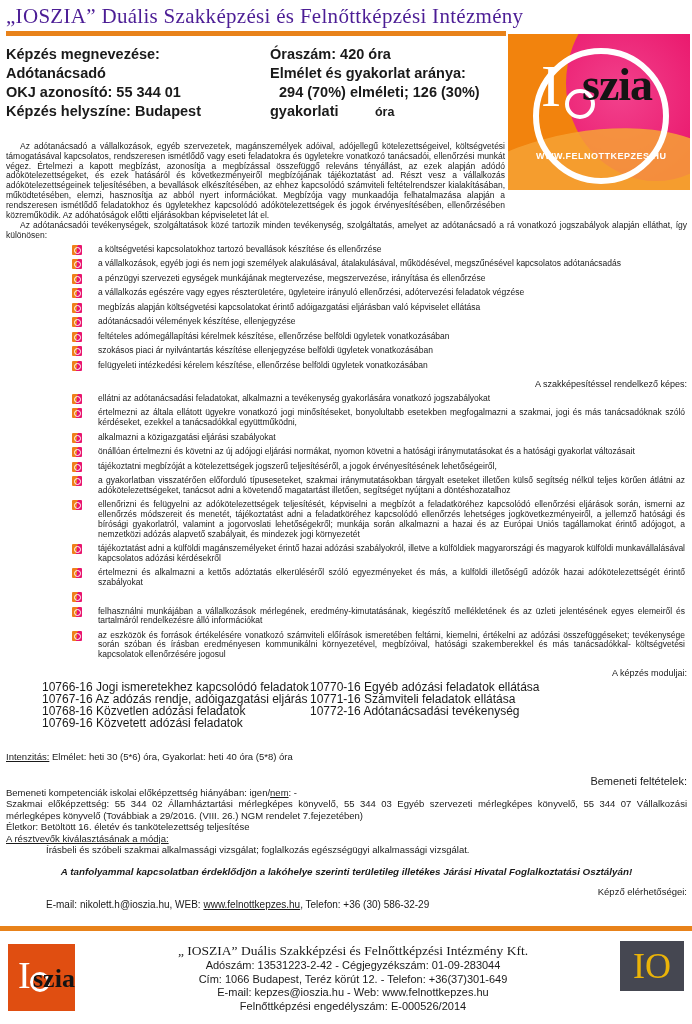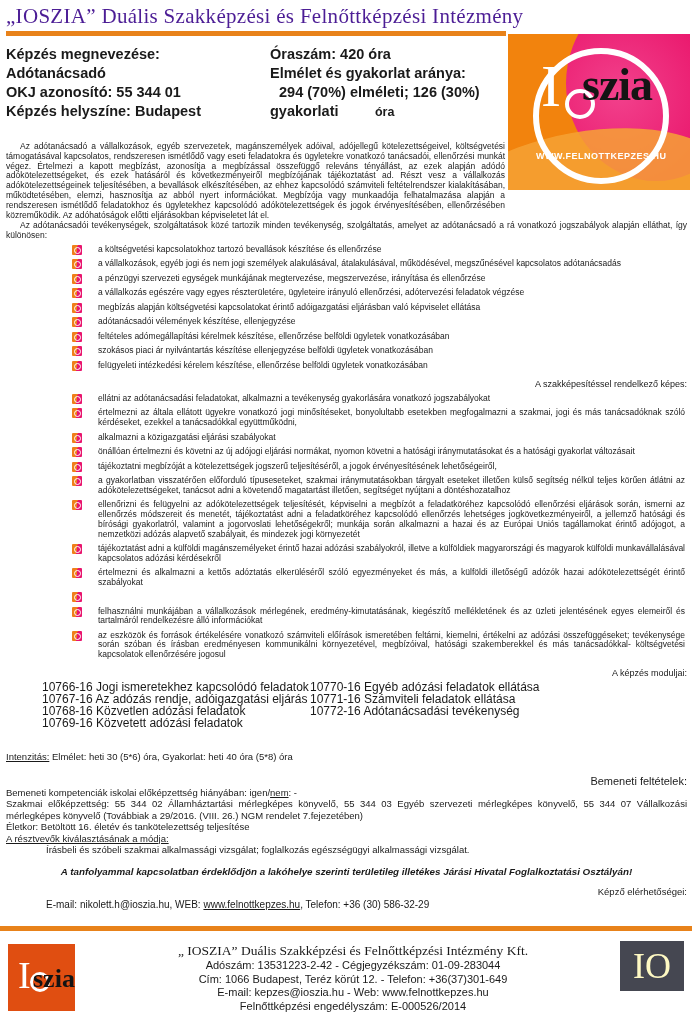--- a/index.html
+++ b/index.html
@@ -61,21 +61,21 @@
   .footer{position:absolute;left:8px;top:941px;width:676px;display:flex;align-items:flex-start;}
   .flogo{position:relative;width:67px;height:67px;background:#E04E11;flex:0 0 67px;overflow:hidden;margin-top:3px;}
   .flogo .f-i{position:absolute;left:10px;top:12px;color:#fff;font-family:"Liberation Serif",serif;font-size:38px;line-height:1;}
   .flogo .f-dot{position:absolute;left:22px;top:28px;width:14px;height:14px;border:3px solid #fff;border-radius:50%;}
   .flogo .f-szia{position:absolute;left:25px;top:22px;color:#131313;font-family:"Liberation Serif",serif;
                  font-weight:bold;font-size:26px;line-height:1;}
   .fcenter{flex:1;text-align:center;padding-top:2px;padding-left:11px;}
   .fcompany{font-family:"Liberation Serif",serif;font-size:13.5px;line-height:16px;}
   .fline{font-size:11px;line-height:13.5px;}
   .flogo2{width:64px;height:50px;background:#454751;flex:0 0 64px;display:flex;align-items:center;justify-content:center;
-          color:#fef9c3;font-family:"Liberation Serif",serif;font-size:36px;}
+          color:#eab308;font-family:"Liberation Serif",serif;font-size:36px;}
 </style>
 </head>
 <body>
 
 <div class="page">
 
   <div class="logo">
     <div class="pink"></div>
     <div class="swoosh"></div>
     <div class="ring"></div>

